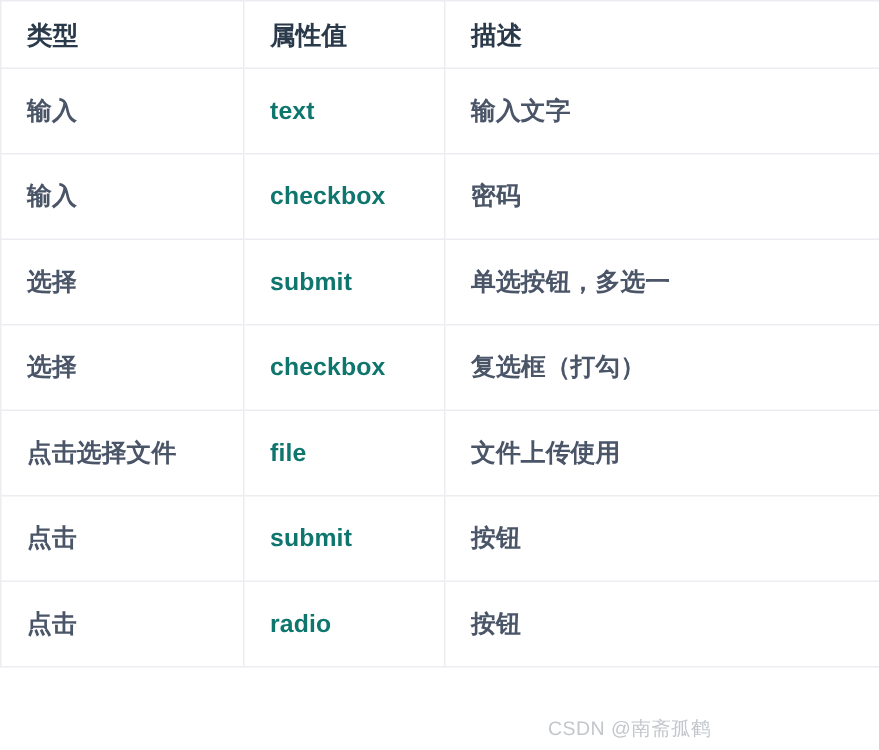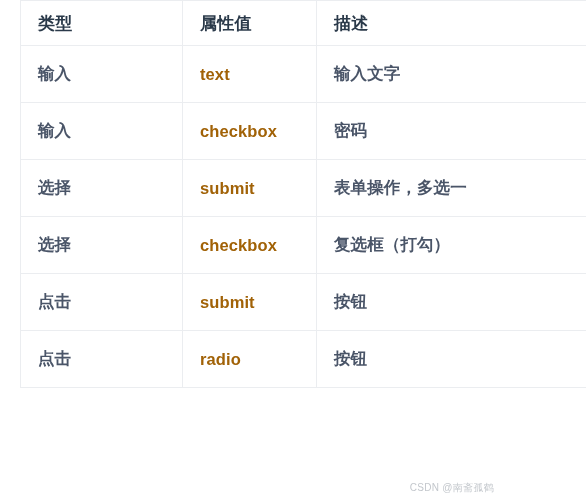--- a/index.html
+++ b/index.html
@@ -14,21 +14,20 @@
     font-family: "Liberation Sans", "DejaVu Sans", sans-serif;
     -webkit-font-smoothing: antialiased;
   }
 
   .table-wrap {
     position: relative;
     width: 482px;
     height: 500px;
     box-sizing: border-box;
     background: #ffffff;
-    margin-left: 20px;
   }
 
   table.spec-table {
     width: 586px;
     border-collapse: collapse;
     table-layout: fixed;
     background: #ffffff;
   }
 
   table.spec-table col.col-type  { width: 162px; }
@@ -70,28 +69,28 @@
 
   table.spec-table tbody td {
     height: 56px;
     font-size: 16.5px;
     font-weight: bold;
     color: #4a5568;
     letter-spacing: 0.1px;
   }
 
   table.spec-table tbody td.cell-value {
-    color: #a16207;
+    color: #0f766e;
   }
 
   .watermark {
     position: absolute;
     right: 8px;
     bottom: 5px;
-    font-size: 10px;
+    font-size: 13px;
     color: #c3c7cc;
     letter-spacing: 0.3px;
     white-space: nowrap;
     pointer-events: none;
     user-select: none;
   }
 </style>
 </head>
 <body>
 
@@ -119,26 +118,31 @@
         <td class="cell-desc">输入文字</td>
       </tr>
       <tr>
         <td class="cell-type">输入</td>
         <td class="cell-value">checkbox</td>
         <td class="cell-desc">密码</td>
       </tr>
       <tr>
         <td class="cell-type">选择</td>
         <td class="cell-value">submit</td>
-        <td class="cell-desc">表单操作，多选一</td>
+        <td class="cell-desc">单选按钮，多选一</td>
       </tr>
       <tr>
         <td class="cell-type">选择</td>
         <td class="cell-value">checkbox</td>
         <td class="cell-desc">复选框（打勾）</td>
+      </tr>
+      <tr>
+        <td class="cell-type">点击选择文件</td>
+        <td class="cell-value">file</td>
+        <td class="cell-desc">文件上传使用</td>
       </tr>
       <tr>
         <td class="cell-type">点击</td>
         <td class="cell-value">submit</td>
         <td class="cell-desc">按钮</td>
       </tr>
       <tr>
         <td class="cell-type">点击</td>
         <td class="cell-value">radio</td>
         <td class="cell-desc">按钮</td>

